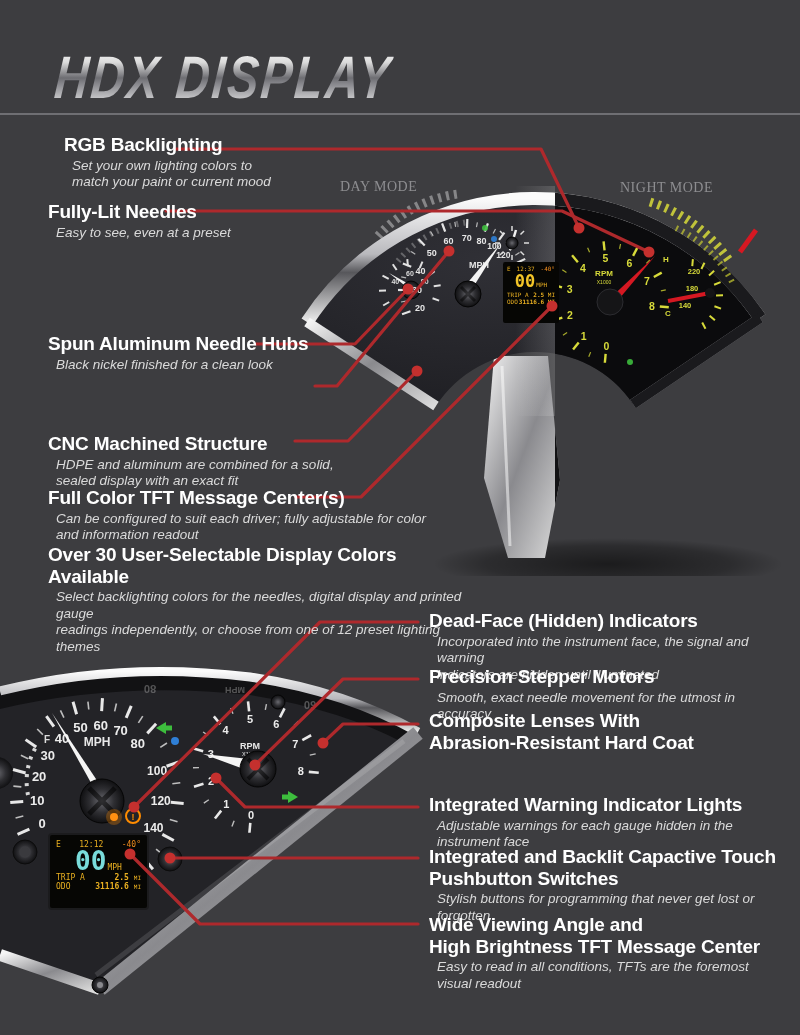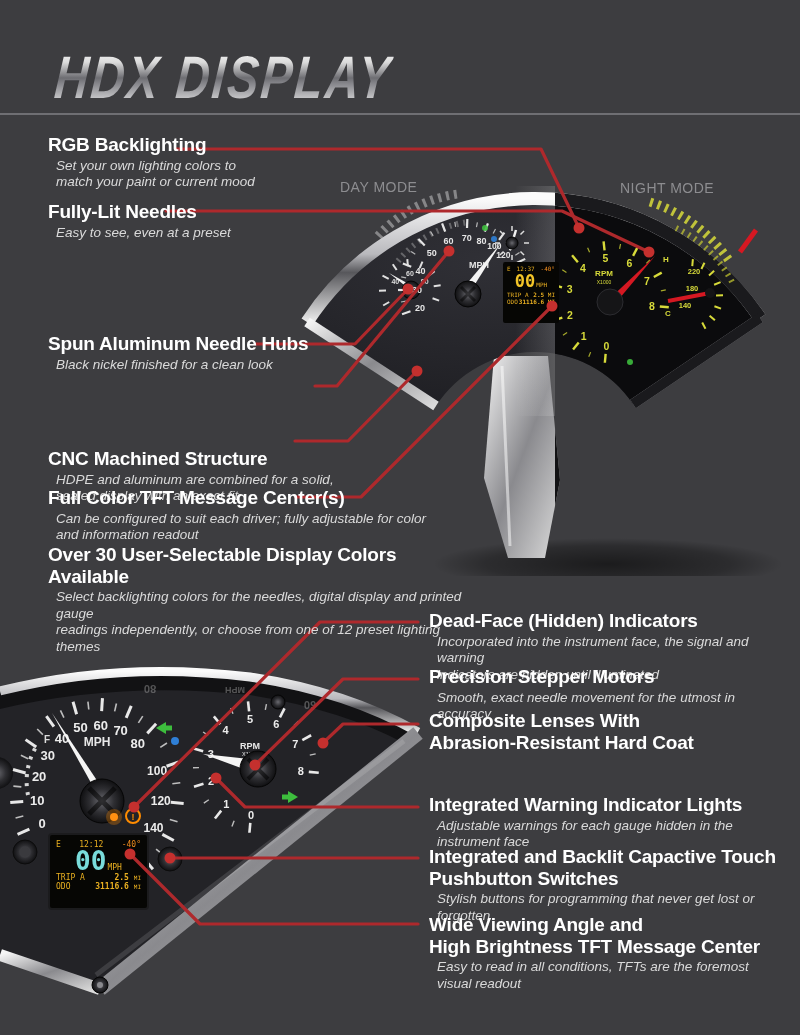--- a/index.html
+++ b/index.html
@@ -12,21 +12,21 @@
     background:linear-gradient(180deg,#ffffff 4%,#dcdcdc 28%,#6d6d72 50%,#87878c 58%,#f4f4f4 94%);
     -webkit-background-clip:text;background-clip:text;color:transparent;}
   .title-rule{position:absolute;left:0;top:113px;width:800px;height:2px;background:#6f6f73;}
   
   .feat{position:absolute;z-index:6;}
   .feat h3{margin:0;font-size:19px;line-height:21.5px;font-weight:bold;color:#ffffff;
     letter-spacing:-.2px;white-space:pre-line;}
   .feat p{margin:2px 0 0 8px;font-size:13.5px;line-height:16.5px;font-style:italic;
     color:#dadada;white-space:pre-line;}
   
-  .mode-label{position:absolute;z-index:4;font-size:14px;color:#8d8d90;letter-spacing:.5px;}
+  .mode-label{position:absolute;z-index:4;font-size:14px;color:#8d8d90;letter-spacing:.5px;font-family:Liberation Serif, serif;}
   
   .cluster{position:absolute;z-index:1;}
   
   .tft{position:absolute;z-index:3;background:#060604;border-radius:2px;
     font-family:"DejaVu Sans Mono",monospace;overflow:hidden;}
   .tft .row{display:flex;justify-content:space-between;align-items:baseline;text-align:right;}
   .tft-top{left:503px;top:262px;width:56px;height:61px;padding:3px 4px;box-sizing:border-box;}
   .tft-top .row{font-size:6px;color:#eab021;}
   .tft-top .big{justify-content:center;margin:1px 0;}
   .tft-top .speed{font-size:17px;font-weight:bold;color:#f2c428;line-height:17px;}
@@ -437,36 +437,36 @@
       <circle cx="552" cy="306" r="5.5"></circle>
       <circle cx="134" cy="807" r="5.5"></circle>
       <circle cx="255" cy="765" r="5.5"></circle>
       <circle cx="323" cy="743" r="5.5"></circle>
       <circle cx="216" cy="778" r="5.5"></circle>
       <circle cx="170" cy="858" r="5.5"></circle>
       <circle cx="130" cy="854" r="5.5"></circle>
     </g>
   </svg>
 
-  <div class="feat" style="left:48px;top:134px;width:300px">
+  <div class="feat" style="left:64px;top:134px;width:300px">
     <h3>RGB Backlighting</h3>
     <p>Set your own lighting colors to
 match your paint or current mood</p>
   </div>
   <div class="feat" style="left:48px;top:201px;width:300px">
     <h3>Fully-Lit Needles</h3>
     <p>Easy to see, even at a preset</p>
   </div>
   <div class="feat" style="left:48px;top:333px;width:320px">
     <h3>Spun Aluminum Needle Hubs</h3>
     <p>Black nickel finished for a clean look</p>
   </div>
   <div class="feat" style="left:48px;top:376px;width:400px">
   </div>
-  <div class="feat" style="left:48px;top:448px;width:360px">
+  <div class="feat" style="left:48px;top:433px;width:360px">
     <h3>CNC Machined Structure</h3>
     <p>HDPE and aluminum are combined for a solid,
 sealed display with an exact fit</p>
   </div>
   <div class="feat" style="left:48px;top:487px;width:380px">
     <h3>Full Color TFT Message Center(s)</h3>
     <p>Can be configured to suit each driver; fully adjustable for color
 and information readout</p>
   </div>
   <div class="feat" style="left:48px;top:544px;width:420px">

